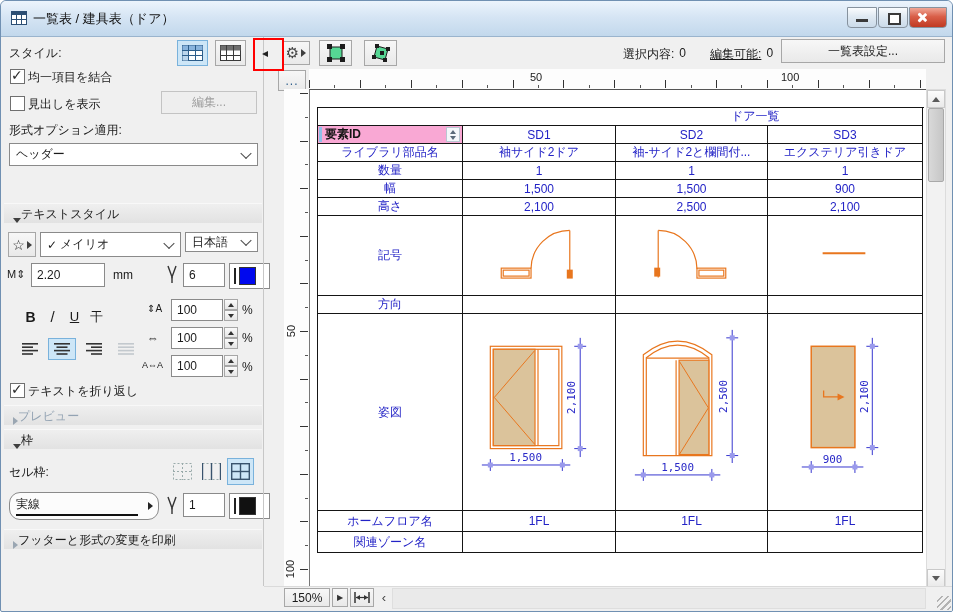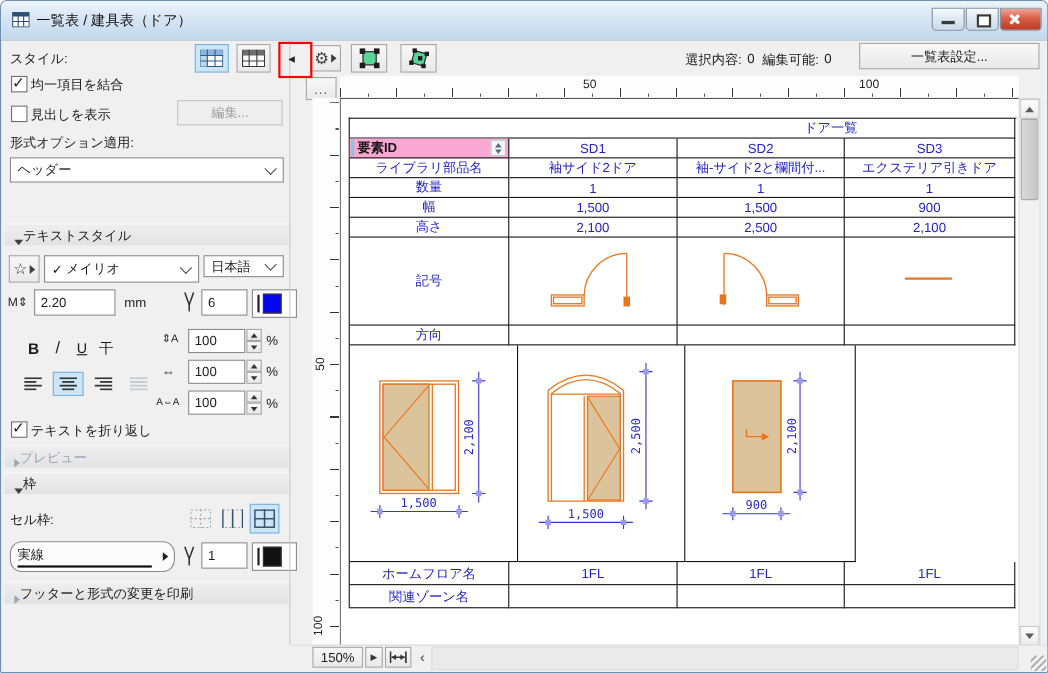--- a/index.html
+++ b/index.html
@@ -332,21 +332,21 @@
         <rect x="15" y="4" width="4" height="4" fill="#1c1c1c"></rect>
       <rect x="12" y="15" width="4" height="4" fill="#1c1c1c"></rect>
         <rect x="1" y="12" width="4" height="4" fill="#1c1c1c"></rect>
       <rect x="9" y="8" width="4" height="4" fill="#1c1c1c"></rect>
     </svg>
   </div>
 
   <div class="abs" style="left:622px;top:45px;display:flex;gap:5px;white-space:nowrap;">
     <span>選択内容:</span>
     <span>0</span>
-    <span style="margin-left:2px;">編集可能:</span>
+    <span style="margin-left:19px;text-decoration:underline;">編集可能:</span>
     <span>0</span>
   </div>
   <div class="btn" style="left:780px;top:38px;width:164px;height:24px;">一覧表設定...</div>
 
   <div class="btn" style="left:277px;top:69px;width:28px;height:21px;letter-spacing:1px;color:#2c5d8a;">...</div>
 
   <div class="hruler">
     <div class="minor"></div>
       <div class="major"></div>
     <span class="rlabel" style="left:221px;top:2px;">50</span>
@@ -438,20 +438,21 @@
       </div>
 
       <div class="tr">
         <div class="td c0 h18">方向</div>
         <div class="td c1 h18"></div>
         <div class="td c2 h18"></div>
         <div class="td c3 h18"></div>
       </div>
 
       <div class="tr">
+        <div class="td c0 h197">姿図</div>
 
         <div class="td c1 h197">
           <svg class="cellsvg" viewBox="0 0 153 197">
             <g fill="none" stroke="#e8761e" stroke-width="1.2">
               <rect x="27.5" y="32.5" width="72" height="103"></rect>
               <rect x="30.5" y="35.5" width="66" height="97"></rect>
             </g>
             <rect x="30.5" y="35.5" width="42" height="97" fill="#dbc39b" stroke="#e8761e" stroke-width="1.2"></rect>
             <path d="M72 37 L31.5 84 L72 131" fill="none" stroke="#e8761e" stroke-width="1"></path>
             <line x1="75.5" y1="35.5" x2="75.5" y2="132.5" stroke="#e8761e" stroke-width="1.2"></line>

